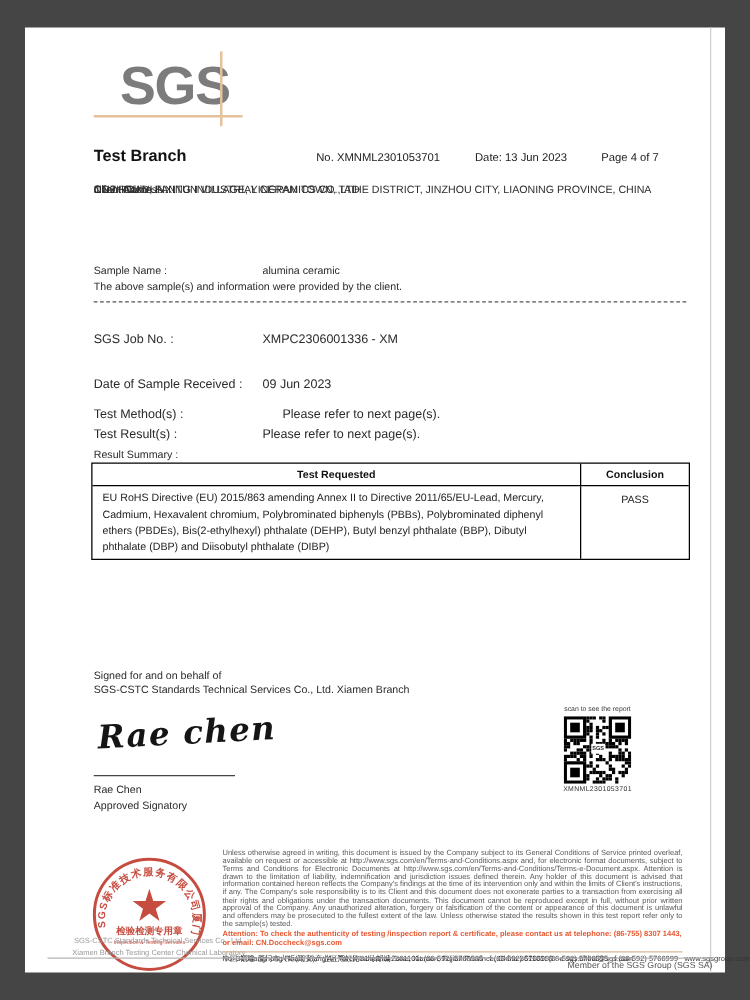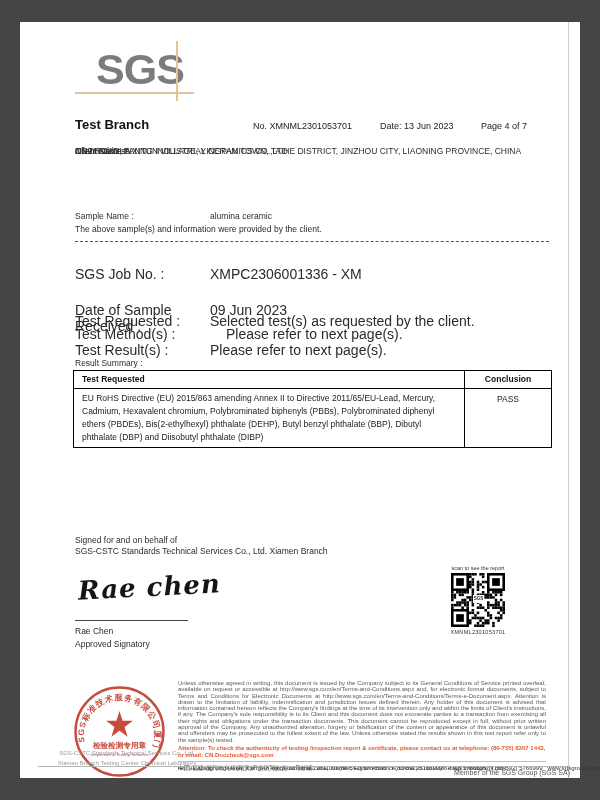--- a/index.html
+++ b/index.html
@@ -35,33 +35,33 @@
   .client-block .val{flex:1;}
 
   
   .sample-row{left:55px;top:189px;width:474px;display:flex;font-size:8.5px;color:#2b2b2b;}
   .sample-row .lbl{flex:none;width:135px;position:static;}
   .sample-row .val{position:static;}
   .sample-note{left:55px;top:202px;font-size:8.5px;color:#2b2b2b;}
   .dashes{left:55px;top:219px;width:474px;height:0;border-top:1.5px dashed #555;}
 
   
-  .job-row{left:55px;width:474px;display:flex;font-size:14px;color:#2b2b2b;}
+  .job-row{left:55px;width:474px;display:flex;font-size:10px;color:#2b2b2b;}
   .job-row span{position:static;}
   .job-row .jl{flex:none;width:135px;}
   .jr1{top:244px;} .jr2{top:280px;} .jr3{top:278px;} .jr4{top:291px;} .jr5{top:304px;gap:16px;} .jr6{top:320px;}
   .rs-heading{left:55px;top:336px;font-size:8.5px;color:#2b2b2b;}
 
   
   .rtable{left:53px;top:348px;width:477px;border:1.5px solid #000;background:#fff;}
   .rtable .hd{position:static;display:flex;border-bottom:1.5px solid #000;font-weight:bold;font-size:8.5px;color:#111;}
   .rtable .bd{position:static;display:flex;font-size:8.5px;color:#222;}
   .rtable .c1{position:static;width:374px;padding:3px 8px;border-right:1.2px solid #000;line-height:13px;}
   .rtable .c2{position:static;flex:1;padding:3px 4px;text-align:center;line-height:13px;}
-  .rtable .hd .c1,.rtable .hd .c2{line-height:11px;}
+  .rtable .hd .c1,.rtable .hd .c2{line-height:11px;text-align:center;}
   .rtable .bd .c2{padding-top:4px;}
 
   
   .sig1{left:55px;top:513px;font-size:8.5px;color:#2b2b2b;}
   .sig2{left:55px;top:524px;font-size:8.5px;color:#2b2b2b;}
   .sig-script{left:58px;top:550px;font-family:"DejaVu Serif",serif;font-style:italic;font-weight:bold;
     font-size:26px;color:#151515;transform:rotate(-3deg);letter-spacing:1px;}
   .sig-line{left:55px;top:598px;width:113px;height:0;border-top:1.5px solid #444;}
   .sig-name{left:55px;top:604px;font-size:8.5px;color:#2b2b2b;}
   .sig-role{left:55px;top:617px;font-size:8.5px;color:#2b2b2b;}
@@ -122,24 +122,20 @@
   <div class="sample-note">The above sample(s) and information were provided by the client.</div>
   <div class="dashes"></div>
 
   <div class="job-row jr1">
     <span class="jl">SGS Job No. :</span>
     <span class="jv">XMPC2306001336 - XM</span>
   </div>
   <div class="job-row jr2">
     <span class="jl">Date of Sample Received :</span>
     <span class="jv">09 Jun 2023</span>
-  </div>
-  <div class="job-row jr4">
-    <span class="jl">Test Requested :</span>
-    <span class="jv">Selected test(s) as requested by the client.</span>
   </div>
   <div class="job-row jr5">
     <span class="jl">Test Method(s) :</span>
     <span class="jv">Please refer to next page(s).</span>
   </div>
   <div class="job-row jr6">
     <span class="jl">Test Result(s) :</span>
     <span class="jv">Please refer to next page(s).</span>
   </div>
 

